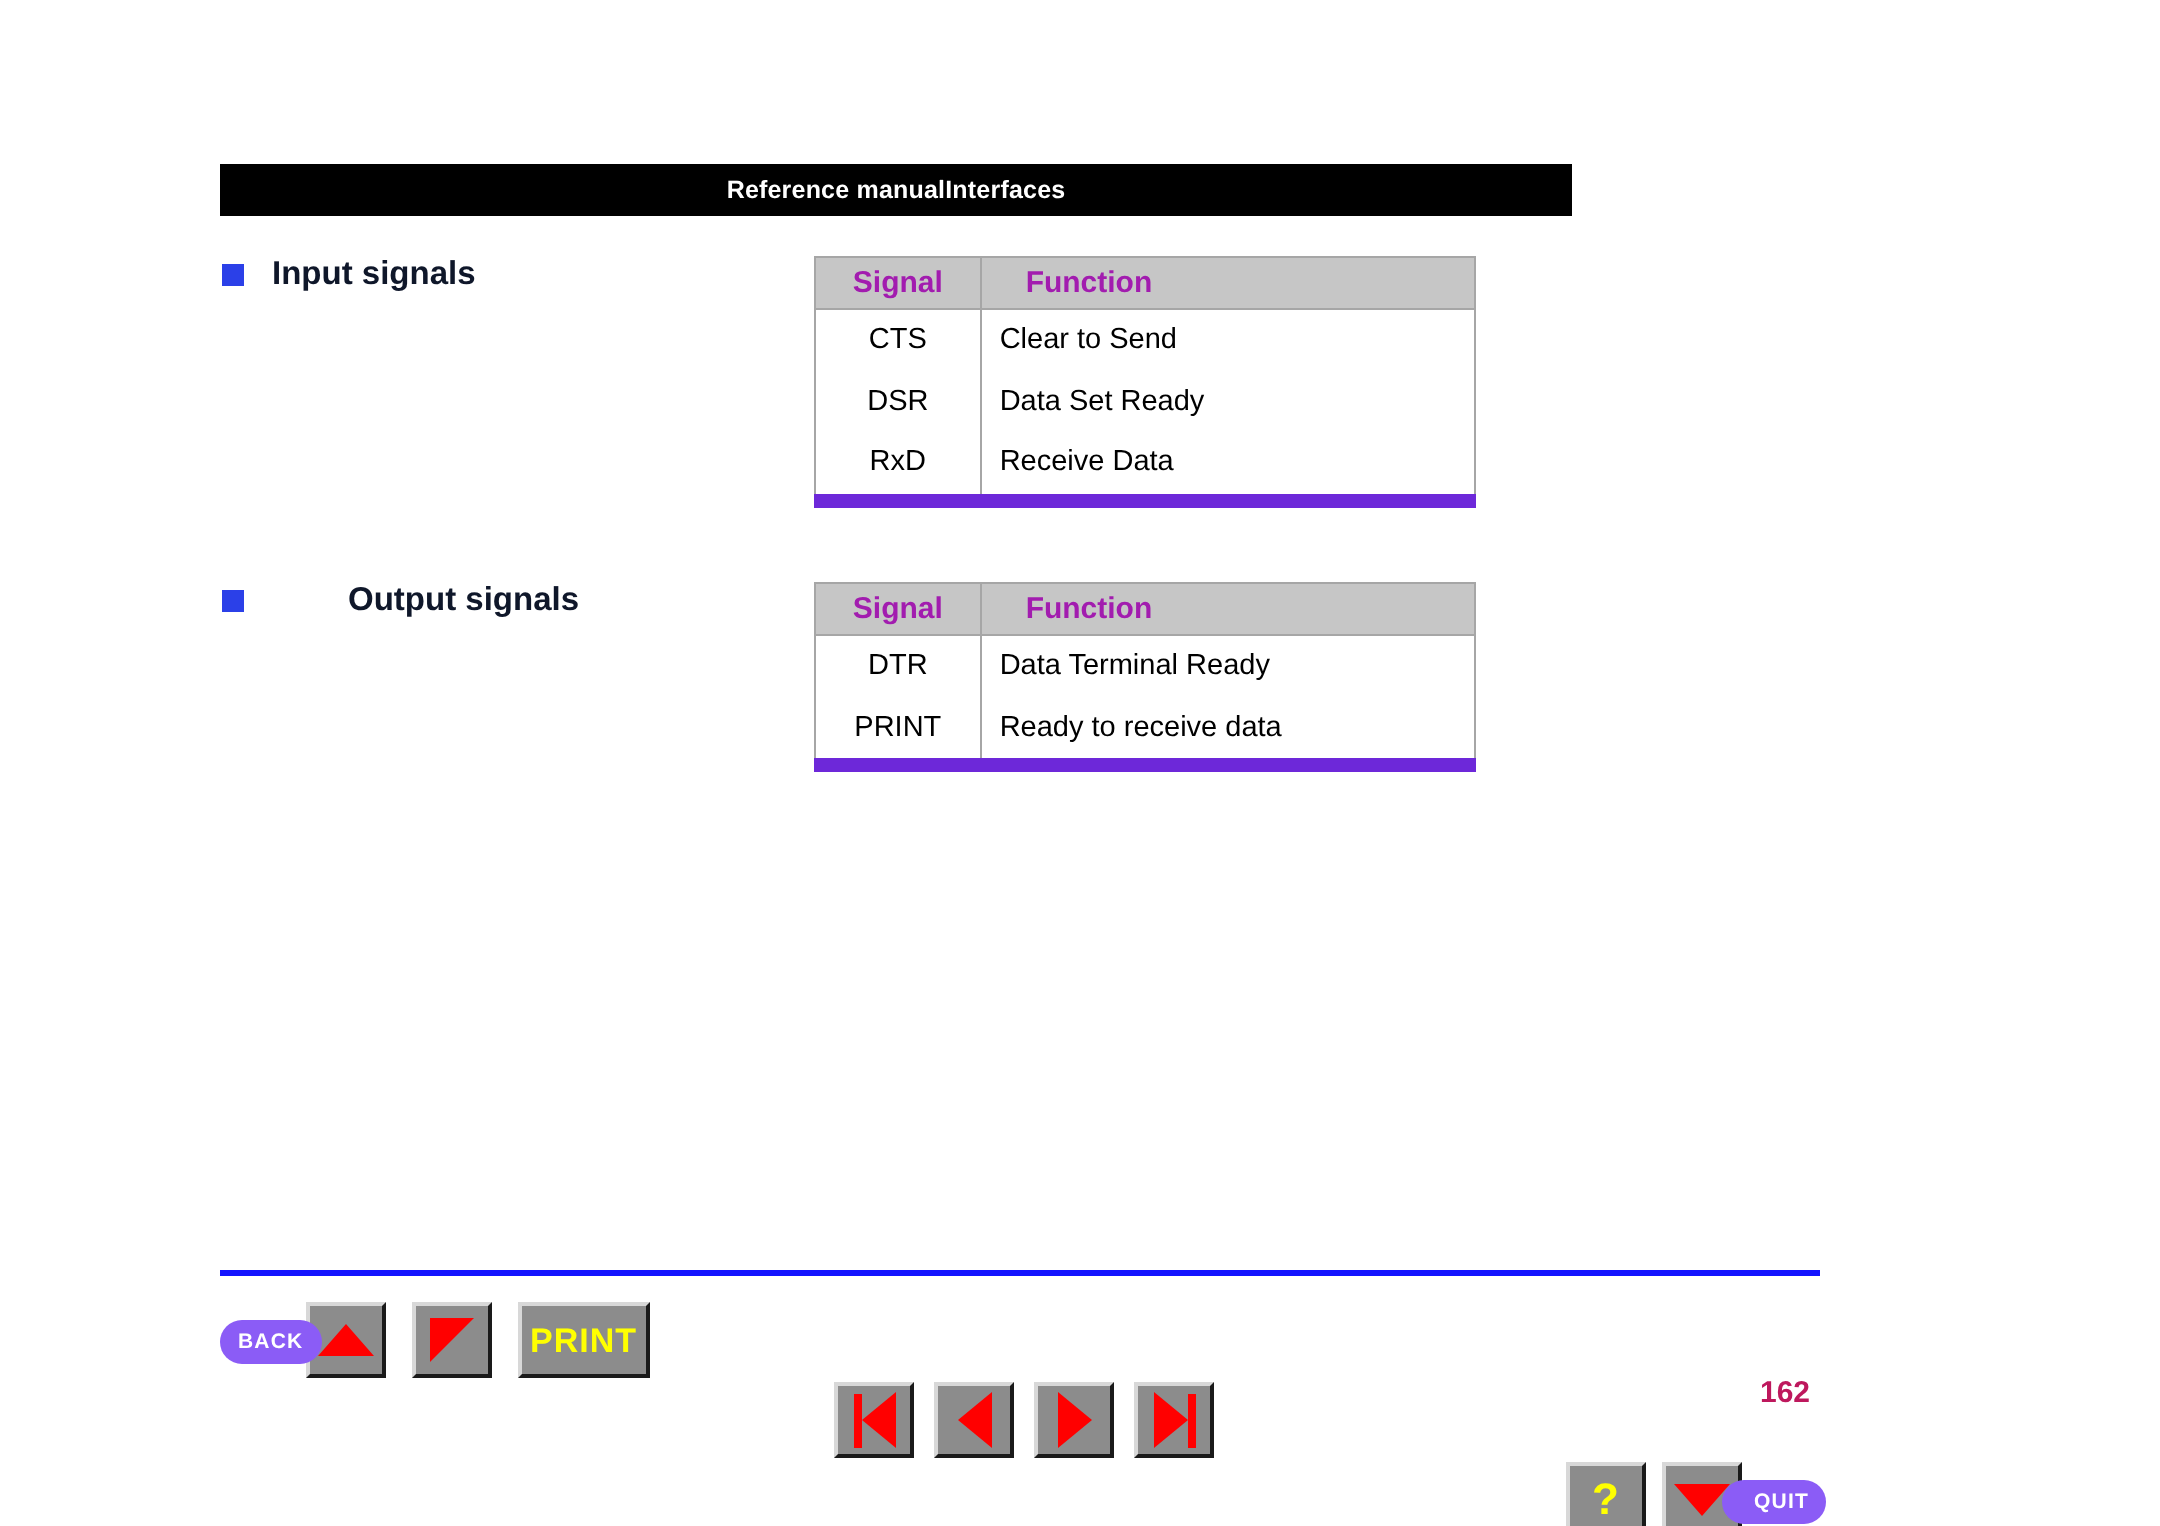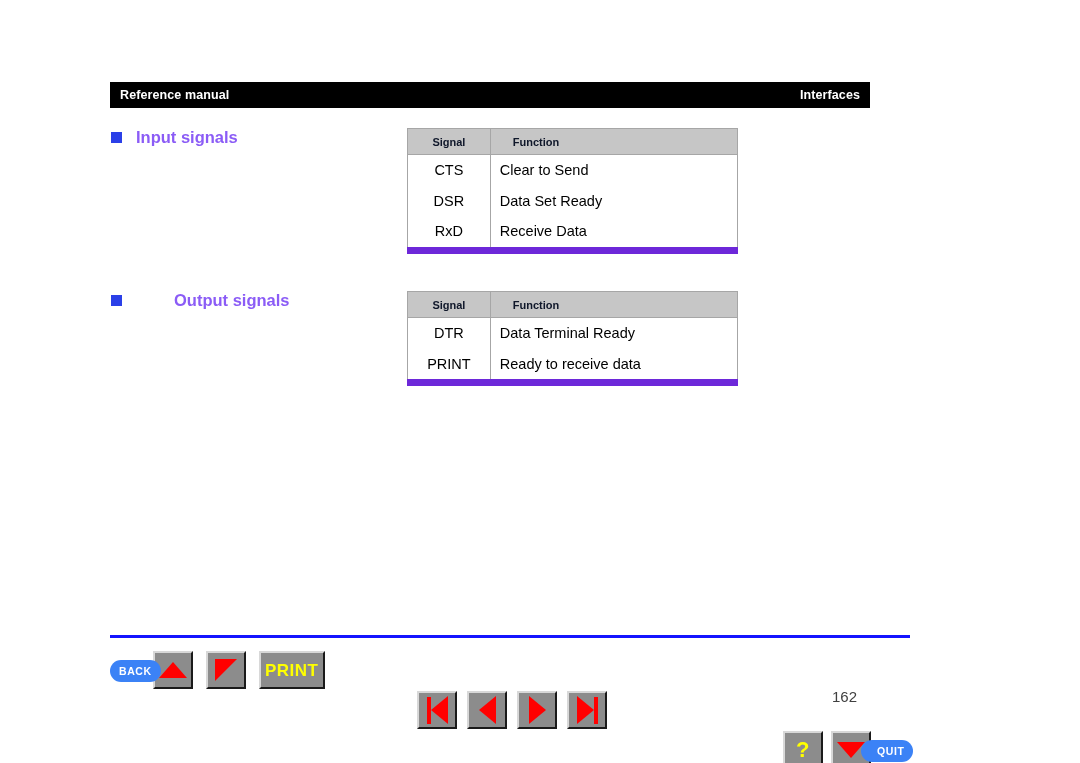--- a/index.html
+++ b/index.html
@@ -13,27 +13,27 @@
     position: relative;
     font-family: "Liberation Sans", sans-serif;
     overflow: hidden;
   }
 
   
   .header-bar {
     position: absolute;
     left: 110px;
     top: 82px;
-    width: 760px;
+    width: 676px;
     height: 26px;
     background: #000000;
     color: #ffffff;
     display: flex;
     align-items: center;
-    justify-content: space-between;
+    justify-content: center;
     box-sizing: border-box;
     padding: 0 10px;
   }
   .header-bar .hdr-text {
     font-size: 12.5px;
     font-weight: bold;
     letter-spacing: 0.1px;
     line-height: 1;
     white-space: nowrap;
   }
@@ -47,21 +47,21 @@
   .section .bullet {
     width: 11px;
     height: 11px;
     background: #2b40e8;
     margin-right: 14px;
     flex: 0 0 auto;
   }
   .section .section-title {
     font-size: 16.5px;
     font-weight: bold;
-    color: #8b5cf6;
+    color: #0f172a;
     white-space: nowrap;
   }
   #section-input  { left: 111px; top: 128px; }
   #section-output { left: 111px; top: 291px; gap: 38px; }
 
   
   .sig-table {
     position: absolute;
     width: 331px;
     border-collapse: collapse;
@@ -74,23 +74,23 @@
     border-left: 1px solid #a6a6a6;
     border-right: 1px solid #a6a6a6;
     padding: 0;
     font-weight: normal;
   }
   .sig-table thead th {
     background: #c6c6c6;
     border-top: 1px solid #a6a6a6;
     border-bottom: 1px solid #a6a6a6;
     height: 25px;
-    font-size: 11px;
-    font-weight: bold;
-    color: #0f172a;
+    font-size: 15px;
+    font-weight: bold;
+    color: #a21caf;
   }
   .sig-table thead th.h-sig { text-align: center; }
   .sig-table thead th.h-fun { text-align: left; padding-left: 22px; }
 
   .sig-table tbody td {
     height: 30.5px;
     font-size: 14.5px;
     color: #000000;
     vertical-align: middle;
   }
@@ -145,21 +145,21 @@
     font-weight: bold;
     color: #ffff00;
     letter-spacing: 0.5px;
     line-height: 1;
   }
   .btn-label.qmark { font-size: 22px; }
 
   
   .tab-pill {
     height: 22px;
-    background: #3b82f6;
+    background: #8b5cf6;
     border-radius: 11px;
     color: #ffffff;
     font-size: 10.5px;
     font-weight: bold;
     letter-spacing: 0.6px;
     display: flex;
     align-items: center;
     justify-content: center;
     padding: 0 9px;
     box-sizing: border-box;
@@ -202,25 +202,25 @@
     border-top: 14px solid transparent;
     border-bottom: 14px solid transparent;
     border-left: 17px solid #ff0000;
   }
   .arrow-bar-combo { display: flex; align-items: center; }
   .vbar { width: 4px; height: 27px; background: #ff0000; }
 
   
   .page-number {
     position: absolute;
-    left: 832px;
+    left: 880px;
     top: 688px;
     font-size: 15px;
-    font-weight: normal;
-    color: #404040;
+    font-weight: bold;
+    color: #be185d;
   }
 </style>
 </head>
 <body>
 
 <div class="header-bar">
   <span class="hdr-text">Reference manual</span>
   <span class="hdr-text">Interfaces</span>
 </div>
 

